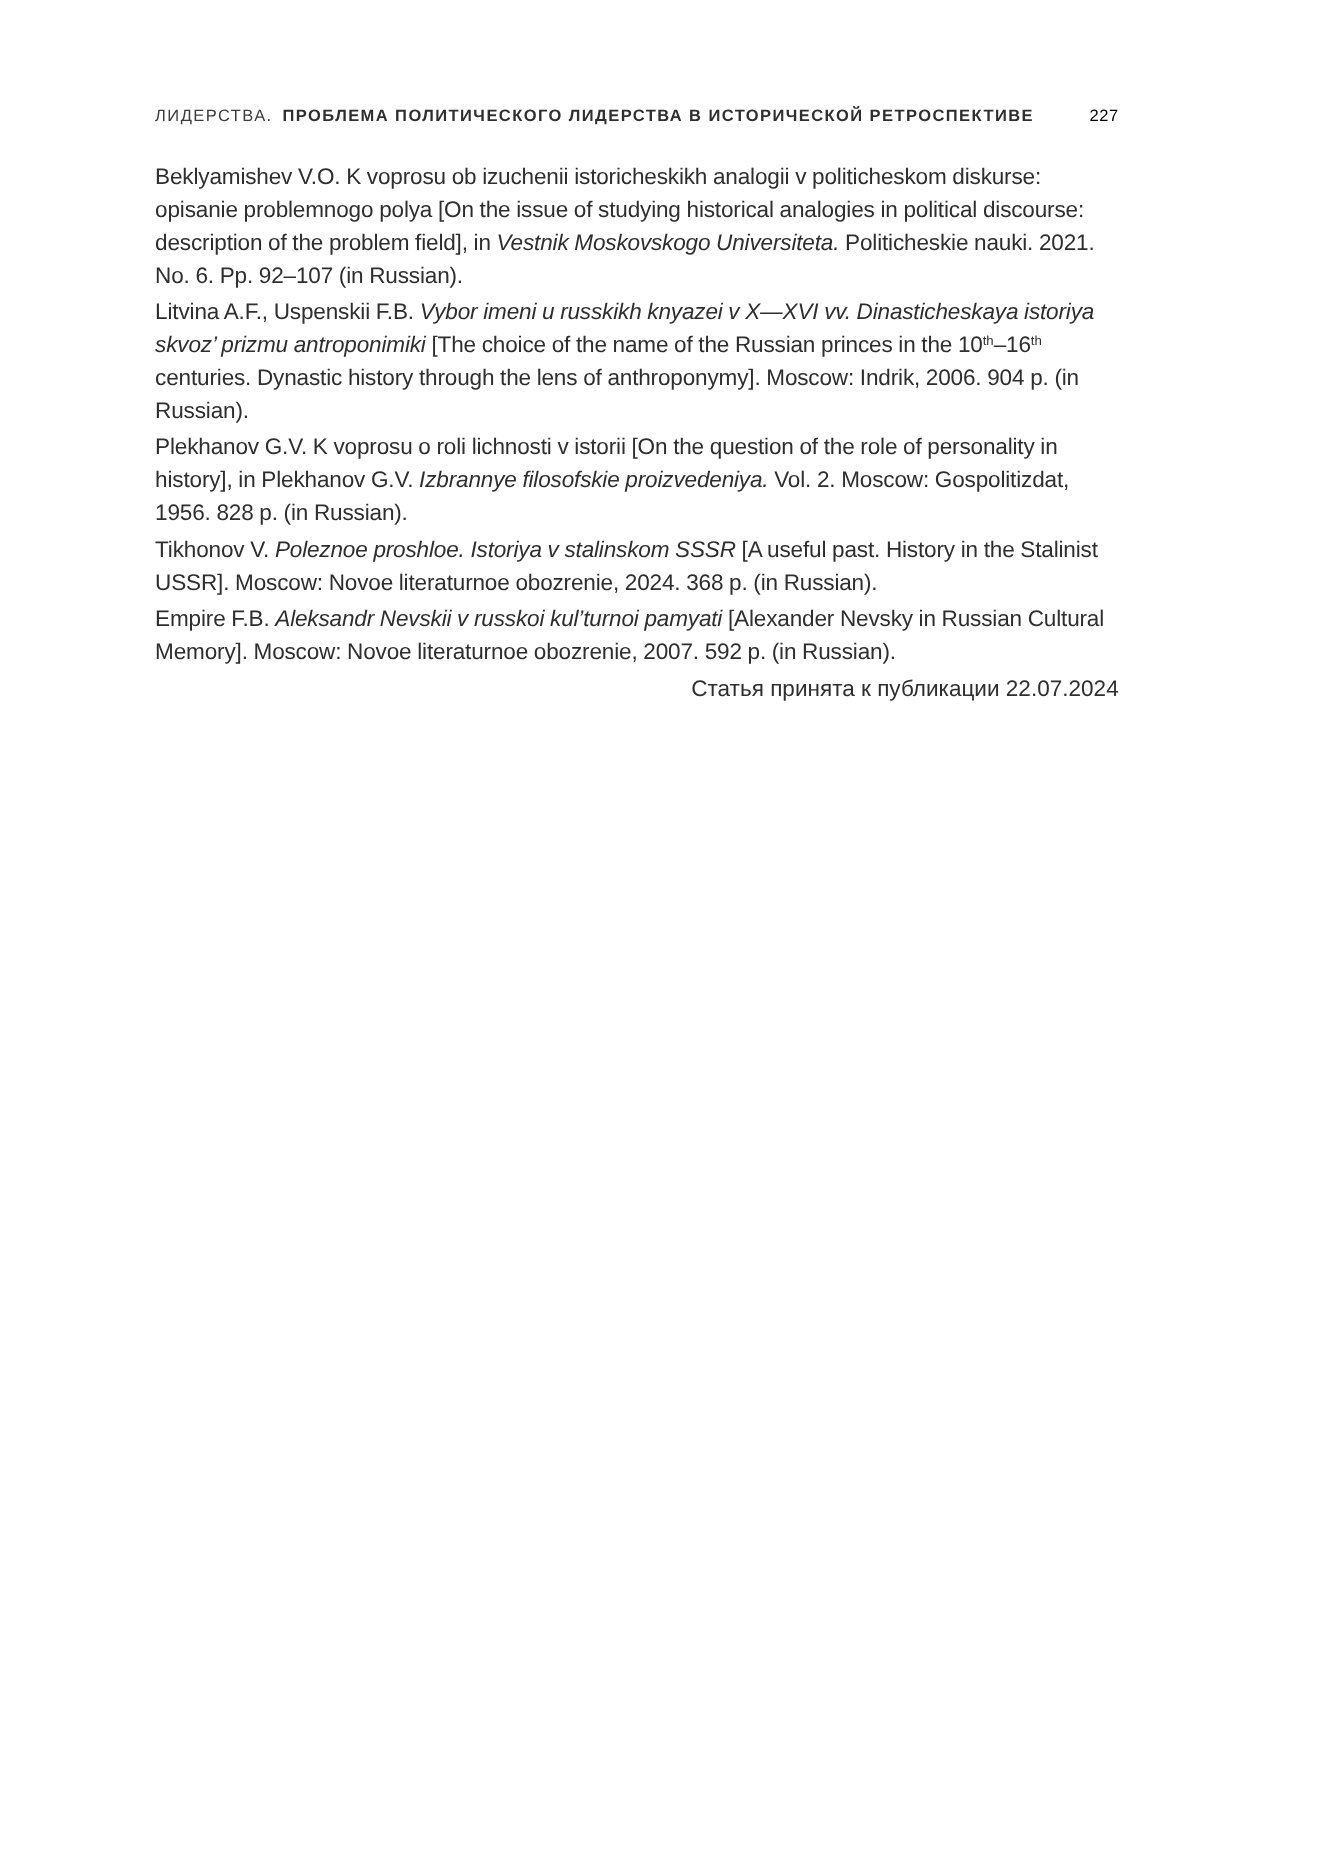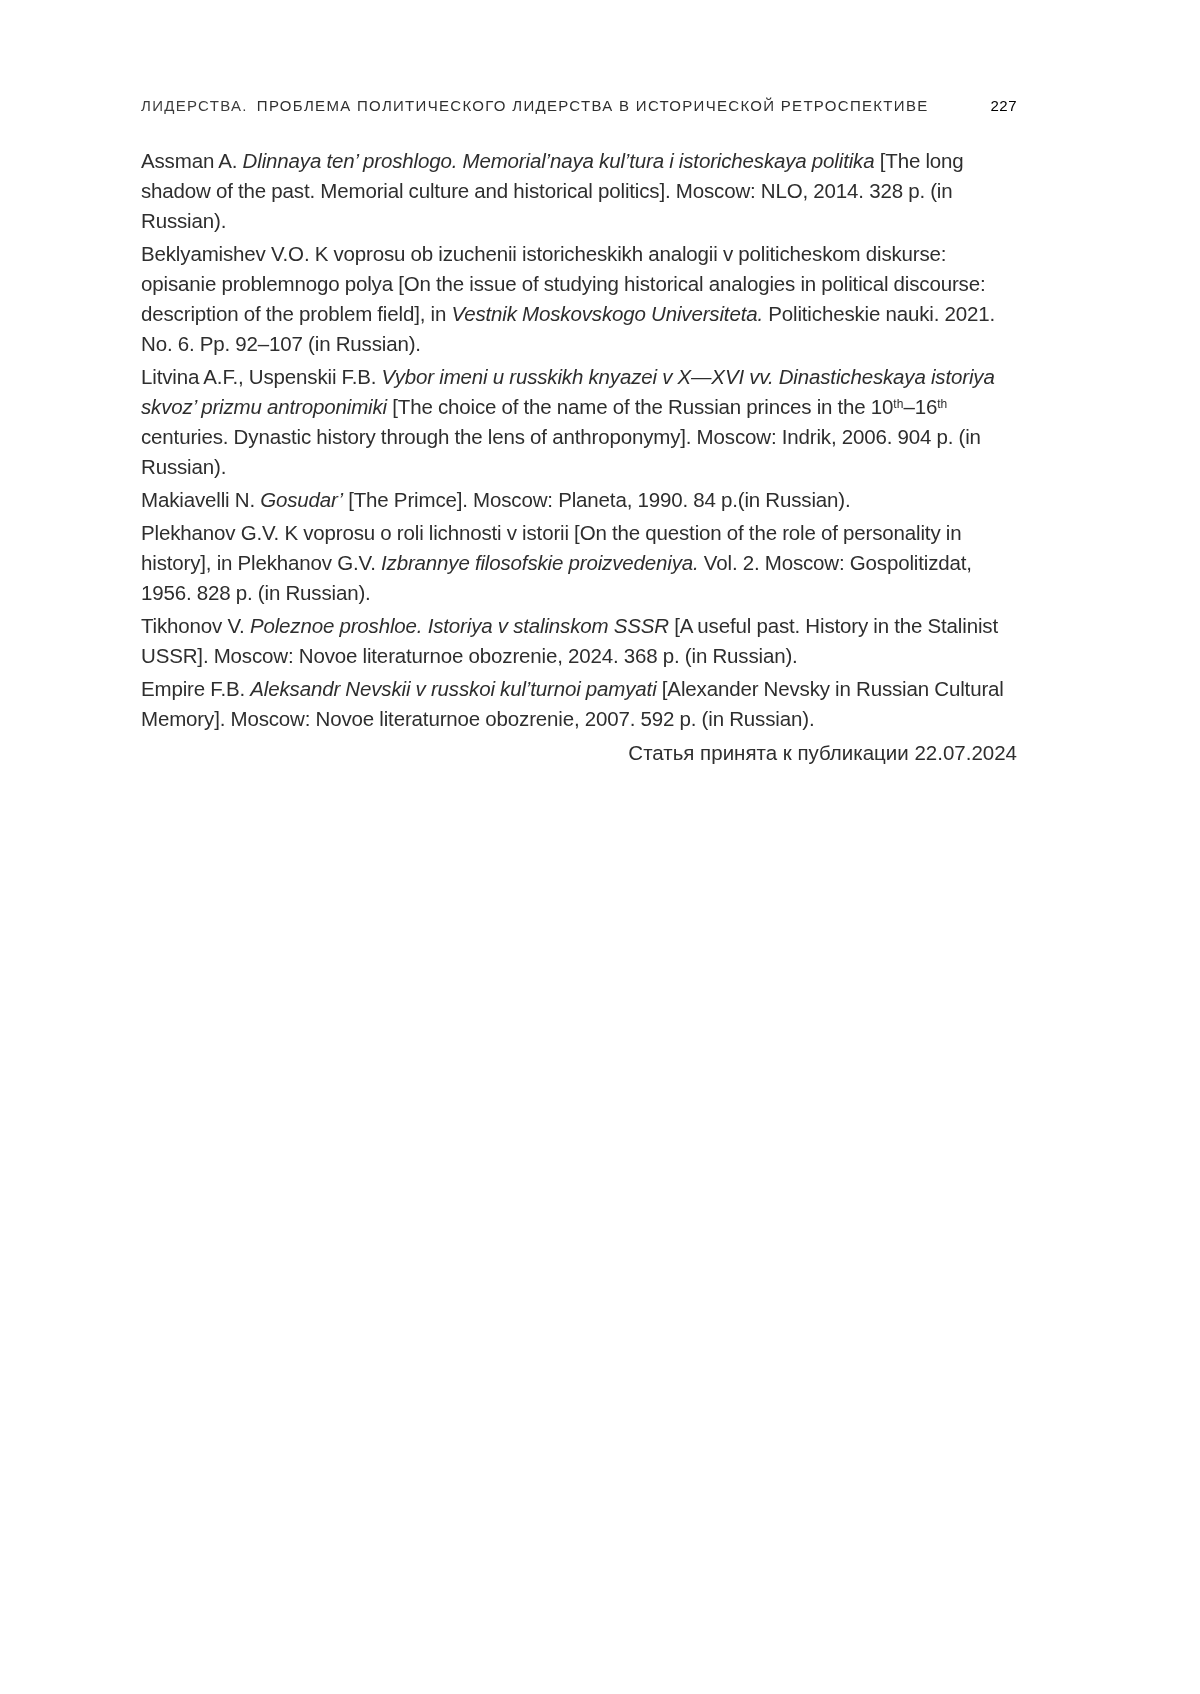--- a/index.html
+++ b/index.html
@@ -25,21 +25,21 @@
     justify-content: space-between;
     align-items: baseline;
     font-size: 15px;
     line-height: 18px;
     letter-spacing: 1.3px;
     white-space: nowrap;
     color: #3c3c3c;
   }
   .running-header .hdr-left { display: flex; align-items: baseline; }
   .running-header .section { font-weight: 400; margin-right: 9px; }
-  .running-header .title { font-weight: 400; color: #2f2f2f; }
+  .running-header .title { font-weight: 700; color: #2f2f2f; }
   .page-num { font-weight: 400; letter-spacing: 0.5px; margin-left: 18px; color: #000000; }
   .refs-heading {
     margin-top: 66px;
     font-size: 20px;
     font-weight: 400;
     letter-spacing: 3.6px;
     line-height: 22px;
     color: #333333;
   }
   .refs {
@@ -73,24 +73,22 @@
     <div class="running-header">
       <div class="hdr-left">
         <span class="section">ЛИДЕРСТВА.</span>
         <span class="title">ПРОБЛЕМА ПОЛИТИЧЕСКОГО ЛИДЕРСТВА В ИСТОРИЧЕСКОЙ РЕТРОСПЕКТИВЕ</span>
       </div>
       <span class="page-num">227</span>
     </div>
 
 
     <div class="refs">
-        <p class="ref"><span>Assman A. </span><span class="it">Dlinnaya ten’ proshlogo. Memorial’naya kul’tura i istoricheskaya politika</span><span> [The long shadow of the past. Memorial culture and historical politics]. Moscow: NLO, 2014. 328 p. (in Russian).</span></p>
         <p class="ref"><span>Beklyamishev V.O. K voprosu ob izuchenii istoricheskikh analogii v politicheskom dis­kurse: opisanie problemnogo polya [On the issue of studying historical analogies in political discourse: description of the problem field], in </span><span class="it">Vestnik Moskovskogo Universiteta.</span><span> Politicheskie nauki. 2021. No. 6. Pp. 92–107 (in Russian).</span></p>
         <p class="ref"><span>Litvina A.F., Uspenskii F.B. </span><span class="it">Vybor imeni u russkikh knyazei v X—XVI vv. Dinasticheskaya istoriya skvoz’ prizmu antroponimiki</span><span> [The choice of the name of the Russian princes in the 10</span><span class="sup">th</span><span>–16</span><span class="sup">th</span><span> centuries. Dynastic history through the lens of anthroponymy]. Moscow: Indrik, 2006. 904 p. (in Russian).</span></p>
-        <p class="ref"><span>Makiavelli N. </span><span class="it">Gosudar’</span><span> [The Primce]. Moscow: Planeta, 1990. 84 p.(in Russian).</span></p>
         <p class="ref"><span>Plekhanov G.V. K voprosu o roli lichnosti v istorii [On the question of the role of person­ality in history], in Plekhanov G.V. </span><span class="it">Izbrannye filosofskie proizvedeniya.</span><span> Vol. 2. Moscow: Gospolitizdat, 1956. 828 p. (in Russian).</span></p>
         <p class="ref"><span>Tikhonov V. </span><span class="it">Poleznoe proshloe. Istoriya v stalinskom SSSR</span><span> [A useful past. History in the Stalinist USSR]. Moscow: Novoe literaturnoe obozrenie, 2024. 368 p. (in Russian).</span></p>
         <p class="ref"><span>Empire F.B. </span><span class="it">Aleksandr Nevskii v russkoi kul’turnoi pamyati</span><span> [Alexander Nevsky in Russian Cultural Memory]. Moscow: Novoe literaturnoe obozrenie, 2007. 592 p. (in Russian).</span></p>
       </div>
 
     <p class="accepted">Статья принята к публикации 22.07.2024</p>
 
   </div>
 </div>
 

